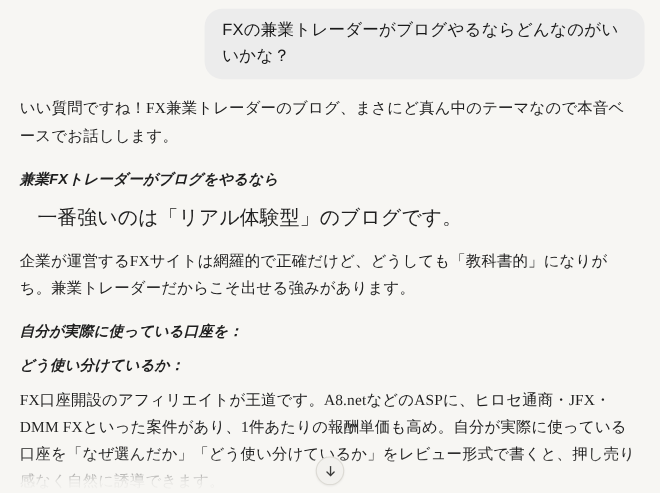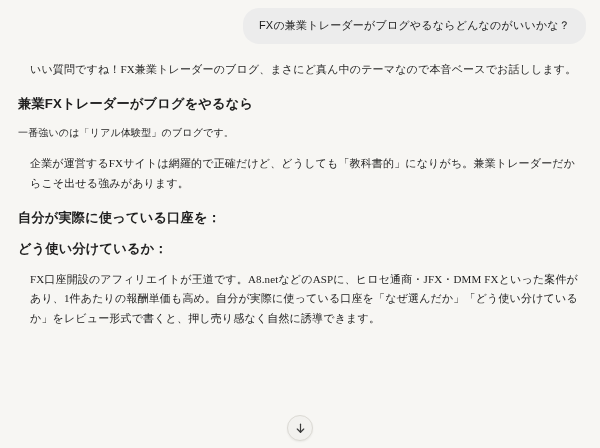--- a/index.html
+++ b/index.html
@@ -20,49 +20,50 @@
   }
   .user-row {
     display: flex;
     justify-content: flex-end;
     padding: 8px 14px 0 0;
   }
   .user-bubble {
     background: #ececec;
     border-radius: 16px;
     padding: 9px 16px 10px 16px;
-    font-size: 11px;
+    font-size: 15px;
     line-height: 1.5;
     color: #1a1a1a;
     max-width: 400px;
     font-family: "Liberation Sans", sans-serif;
     letter-spacing: 0.2px;
   }
   .assistant {
     padding: 16px 22px 0 18px;
     color: #1f1f1f;
   }
   .assistant p {
-    margin: 0 0 14px 12px;
-    font-size: 11px;
+    margin: 0 0 14px 0;
+    font-size: 14px;
     line-height: 1.78;
     letter-spacing: 0.15px;
     font-family: "Liberation Serif", serif;
   }
   h3.sec {
     margin: 0 0 10px 0;
     font-size: 13.2px;
     font-weight: bold;
     line-height: 1.6;
     letter-spacing: 0.2px;
     font-family: "Liberation Sans", sans-serif;
+    font-style: italic;
   }
   h4.sub {
-    margin: 0 0 13px 0;
-    font-size: 10px;
+    margin: 0 0 13px 16px;
+    font-size: 18px;
     font-weight: normal;
     line-height: 1.7;
     letter-spacing: 0.15px;
   }
   .scroll-btn {
     position: absolute;
     left: 50%;
     bottom: 7px;
     transform: translateX(-50%);
     width: 26px;

